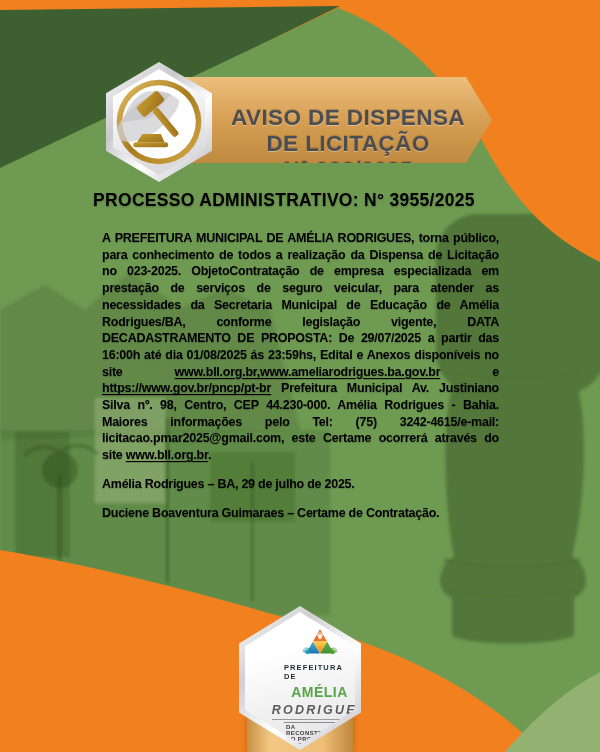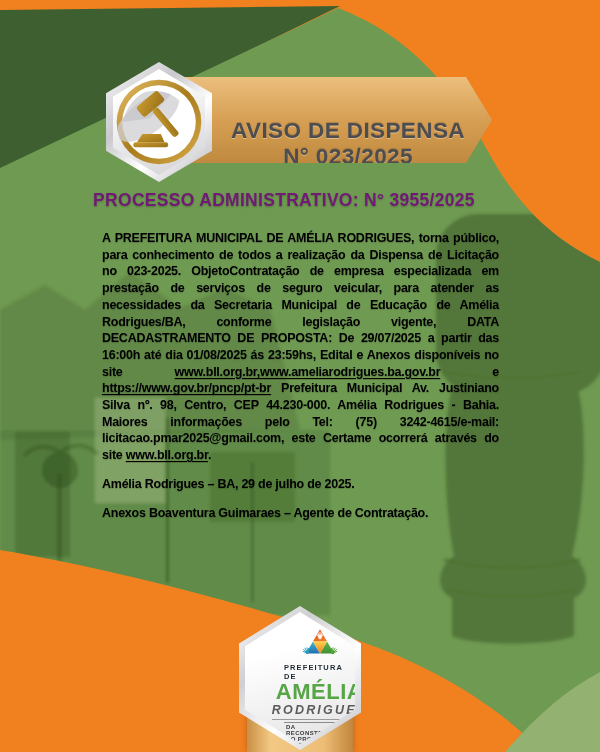--- a/index.html
+++ b/index.html
@@ -42,21 +42,21 @@
   .badge-hex .inner{
     position:absolute;inset:7px;
     clip-path:polygon(50% 0,100% 26%,100% 74%,50% 100%,0 74%,0 26%);
     background:linear-gradient(160deg,#ffffff 20%,#e8e8ea 60%,#d2d2d6 100%);
     display:flex;align-items:center;justify-content:center;
   }
 
   
   .process-header{
     position:absolute;left:0;top:190px;width:568px;z-index:2;
-    text-align:center;color:#701a75;font-weight:800;font-size:17.5px;letter-spacing:.3px;
+    text-align:center;color:#000000;font-weight:800;font-size:17.5px;letter-spacing:.3px;
     text-shadow:0 1px 2px rgba(0,0,0,.25);
   }
   .notice-body{
     position:absolute;left:102px;top:230px;width:397px;z-index:2;
     color:#000000;font-weight:700;font-size:12.5px;line-height:16.7px;letter-spacing:-.25px;
     text-shadow:0 1px 1px rgba(0,0,0,.18);
   }
   .notice-body p.just{text-align:justify;margin-bottom:12px;}
   .notice-body .u{text-decoration:underline;text-underline-offset:2px;}
   .date-line{margin-bottom:12px;}
@@ -76,21 +76,21 @@
   }
   .logo-hex .inner{
     position:absolute;inset:6px;
     clip-path:polygon(50% 0,100% 26%,100% 74%,50% 100%,0 74%,0 26%);
     background:linear-gradient(165deg,#ffffff 30%,#efefef 70%,#e2e2e4 100%);
     display:flex;flex-direction:column;align-items:center;
     padding-top:16px;
     padding-left:39px;
   }
   .logo-org{font-size:7.5px;font-weight:800;color:#1d2a33;letter-spacing:1.1px;margin-top:3px;}
-  .logo-name{font-size:22px;font-weight:800;color:var(--logo-green);letter-spacing:.5px;line-height:22px;text-align:right;}
+  .logo-name{font-size:14px;font-weight:800;color:var(--logo-green);letter-spacing:.5px;line-height:22px;text-align:right;}
   .logo-surname{
     font-size:12.5px;font-weight:700;color:#5c5c5e;letter-spacing:2.2px;line-height:14px;
     border-bottom:1px solid #9a9a9c;padding-bottom:2px;font-style:italic;
   }
   .logo-slogan{
     margin-top:2px;font-size:6px;font-weight:800;color:#3a3a3c;letter-spacing:.4px;
     border-top:1px solid #8a8a8c;border-bottom:1px solid #8a8a8c;padding:1px 2px;
   }
 </style>
 </head>
@@ -132,20 +132,21 @@
       <path d="M443,372 Q512,384 580,372" stroke="#2c4716" stroke-width="3" fill="none" opacity="0.5"></path>
     </g>
   </g>
 
   <path d="M600,672 L600,752 L505,752 C536,716 566,690 600,672 Z" fill="#93b271"></path>
 </svg>
 
 <div class="banner-bar">
   <div class="banner-text">
     <div>AVISO DE DISPENSA</div>
+    <div>DE LICITAÇÃO</div>
     <div>N° 023/2025</div>
   </div>
 </div>
 
 <div class="badge-hex">
   <div class="inner">
     <svg width="92" height="92" viewBox="0 0 100 100" aria-hidden="true">
       <defs>
         <linearGradient id="goldRing" x1="0" y1="0" x2="1" y2="1">
           <stop offset="0" stop-color="#e7c067"></stop>
@@ -173,21 +174,21 @@
       </g>
     </svg>
   </div>
 </div>
 
 <div class="process-header">PROCESSO ADMINISTRATIVO: N° 3955/2025</div>
 
 <div class="notice-body">
   <p class="just" id="body-paragraph"><span>A PREFEITURA MUNICIPAL DE AMÉLIA RODRIGUES, torna público, para conhecimento de todos a realização da Dispensa de Licitação no 023-2025. ObjetoContratação de empresa especializada em prestação de serviços de seguro veicular, para atender as necessidades da Secretaria Municipal de Educação de Amélia Rodrigues/BA, conforme legislação vigente, DATA DECADASTRAMENTO DE PROPOSTA: De 29/07/2025 a partir das 16:00h até dia 01/08/2025 ás 23:59hs, Edital e Anexos disponíveis no site </span><span class="u">www.bll.org.br,www.ameliarodrigues.ba.gov.br</span><span> e </span><span class="u">https://www.gov.br/pncp/pt-br</span><span> Prefeitura Municipal Av. Justiniano Silva nº. 98, Centro, CEP 44.230-000. Amélia Rodrigues - Bahia. Maiores informações pelo Tel: (75) 3242-4615/e-mail: licitacao.pmar2025@gmail.com, este Certame ocorrerá através do site </span><span class="u">www.bll.org.br</span><span>.</span></p>
   <p class="date-line">Amélia Rodrigues – BA, 29 de julho de 2025.</p>
-  <p class="sig-line">Anexos Boaventura Guimaraes – Agente de Contratação.</p>
+  <p class="sig-line">Duciene Boaventura Guimaraes – Certame de Contratação.</p>
 </div>
 
 <div class="logo-ribbon"></div>
 
 <div class="logo-hex">
   <div class="inner">
     <svg width="64" height="50" viewBox="0 0 60 50" aria-hidden="true">
       <defs>
         <linearGradient id="triTop" x1="0" y1="0" x2="1" y2="1">
           <stop offset="0" stop-color="#e8542c"></stop>

